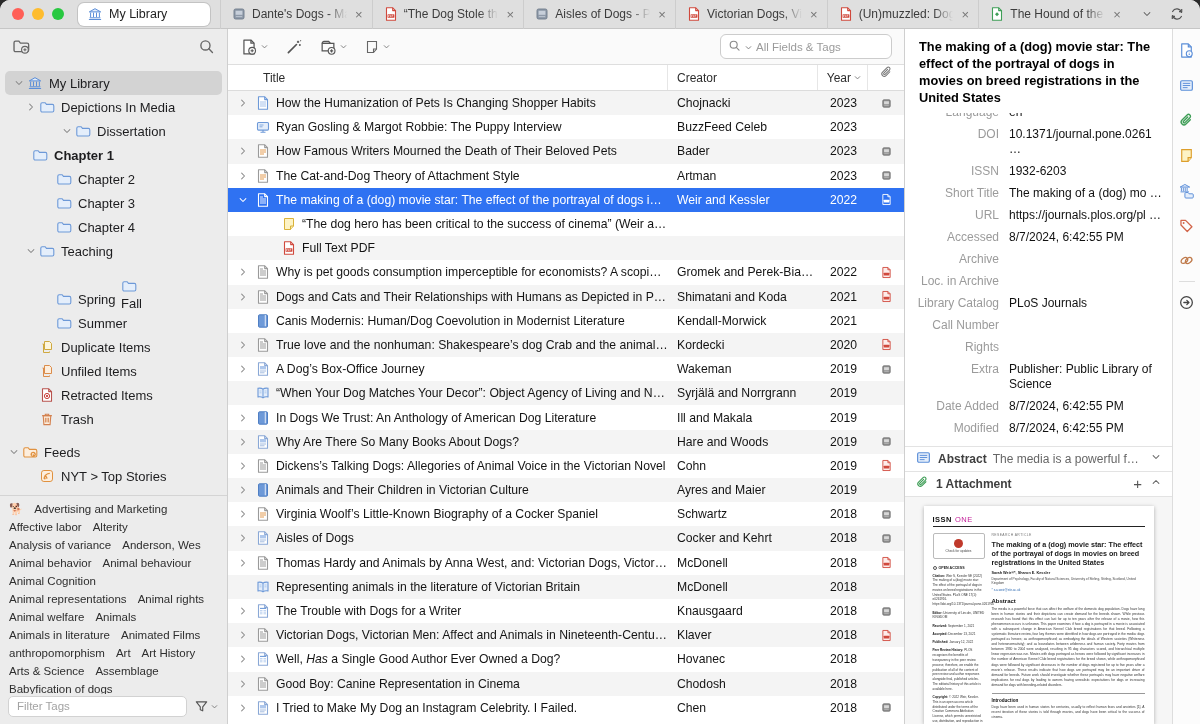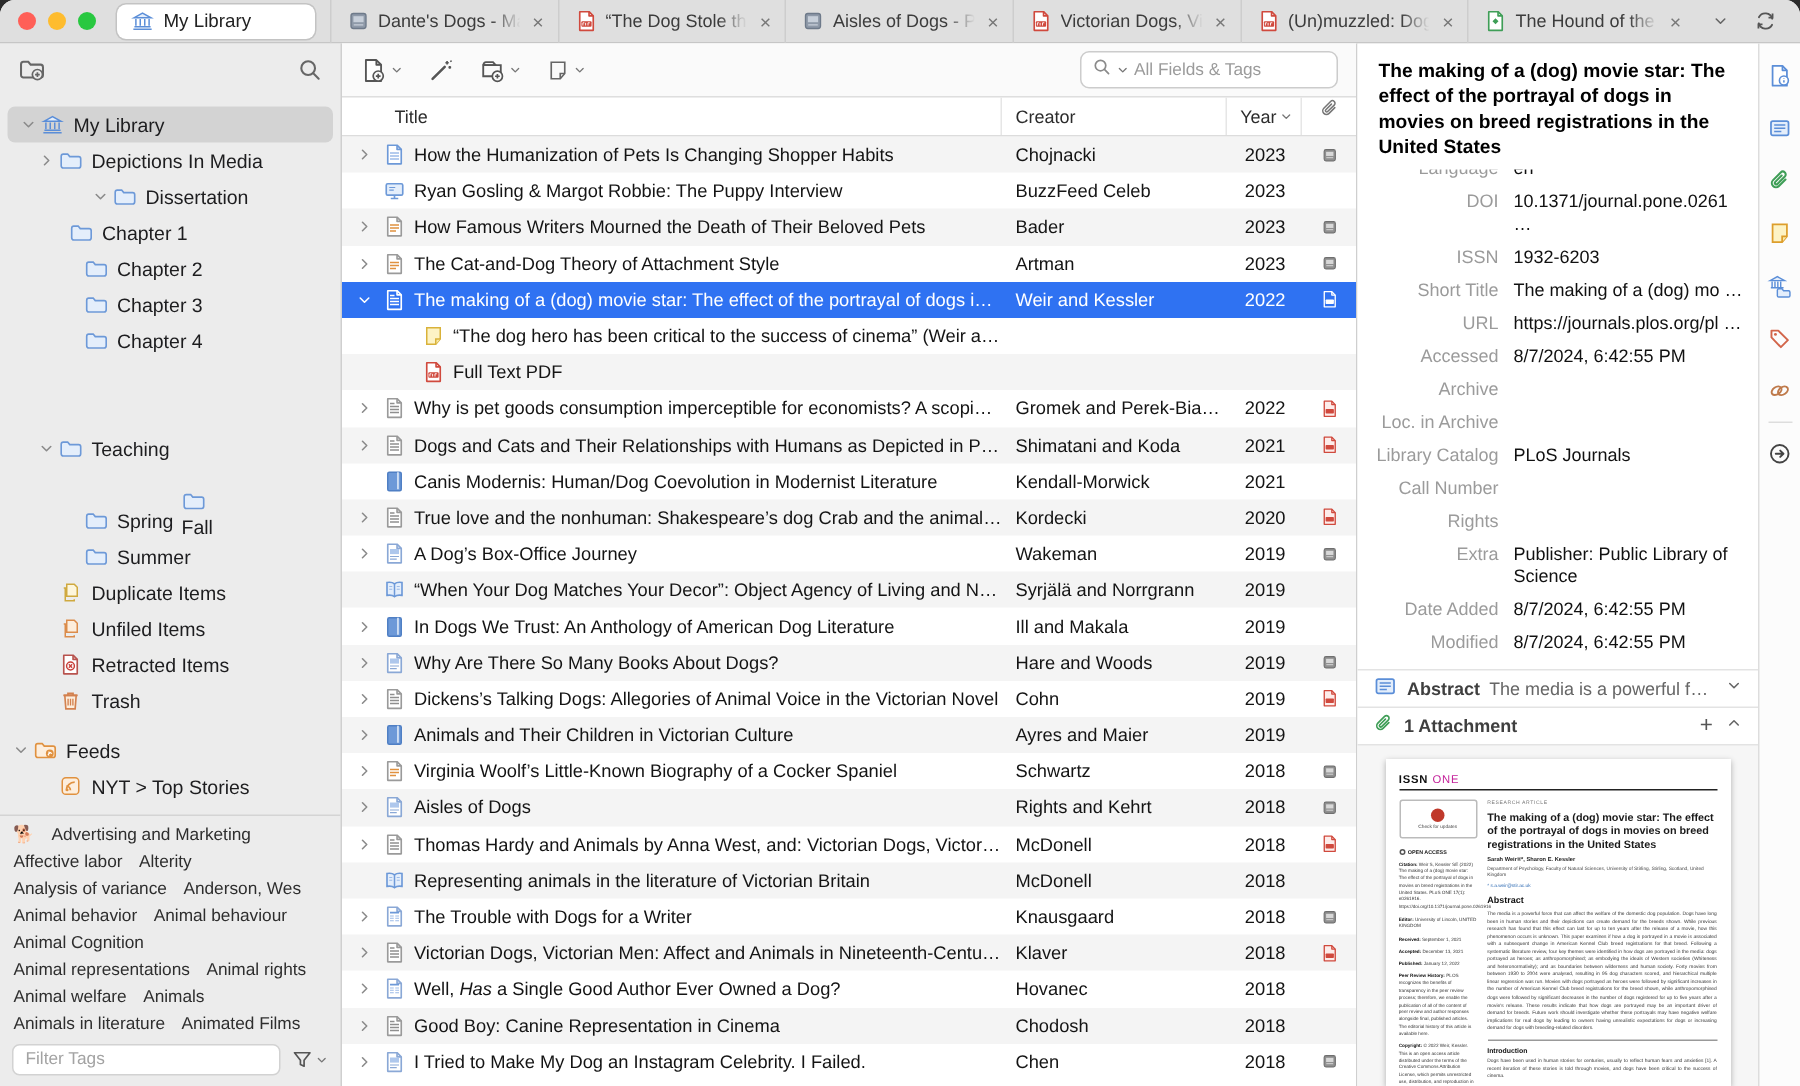--- a/index.html
+++ b/index.html
@@ -306,21 +306,21 @@
                 <path d="M4.2 6.2 8 10l3.8-3.8" stroke="#8b8b8b" stroke-width="1.4" stroke-linecap="round" stroke-linejoin="round"></path>
               </svg>
             </span>
             <span class="icon">
               <svg width="16" height="16" viewBox="0 0 16 16" fill="none" xmlns="http://www.w3.org/2000/svg">
                 <path d="M1.8 5.2c0-.9.6-1.5 1.4-1.5h2.9l1.4 1.7h5.9c.8 0 1.4.6 1.4 1.5v4.6c0 .9-.6 1.5-1.4 1.5H3.2c-.8 0-1.4-.6-1.4-1.5z" fill="#e4eefb" stroke="#6d99d8" stroke-width="1.1"></path>
               </svg>
             </span>
             <span>Dissertation</span>
           </div>
-          <div class="crow" style="padding-left: 30px;">
+          <div class="crow" style="padding-left: 16px; font-weight: bold;">
             <span class="chev"></span>
             <span class="icon">
               <svg width="16" height="16" viewBox="0 0 16 16" fill="none" xmlns="http://www.w3.org/2000/svg">
                 <path d="M1.8 5.2c0-.9.6-1.5 1.4-1.5h2.9l1.4 1.7h5.9c.8 0 1.4.6 1.4 1.5v4.6c0 .9-.6 1.5-1.4 1.5H3.2c-.8 0-1.4-.6-1.4-1.5z" fill="#e4eefb" stroke="#6d99d8" stroke-width="1.1"></path>
               </svg>
             </span>
             <span>Chapter 1</span>
           </div>
           <div class="crow" style="padding-left: 40px;">
             <span class="chev"></span>
@@ -342,21 +342,21 @@
           </div>
           <div class="crow" style="padding-left: 40px;">
             <span class="chev"></span>
             <span class="icon">
               <svg width="16" height="16" viewBox="0 0 16 16" fill="none" xmlns="http://www.w3.org/2000/svg">
                 <path d="M1.8 5.2c0-.9.6-1.5 1.4-1.5h2.9l1.4 1.7h5.9c.8 0 1.4.6 1.4 1.5v4.6c0 .9-.6 1.5-1.4 1.5H3.2c-.8 0-1.4-.6-1.4-1.5z" fill="#e4eefb" stroke="#6d99d8" stroke-width="1.1"></path>
               </svg>
             </span>
             <span>Chapter 4</span>
           </div>
-          <div class="crow" style="padding-left: 23px; margin-top: 48px;">
+          <div class="crow" style="padding-left: 23px;">
             <span class="chev">
               <svg width="12" height="12" viewBox="0 0 16 16" fill="none" xmlns="http://www.w3.org/2000/svg">
                 <path d="M4.2 6.2 8 10l3.8-3.8" stroke="#8b8b8b" stroke-width="1.4" stroke-linecap="round" stroke-linejoin="round"></path>
               </svg>
             </span>
             <span class="icon">
               <svg width="16" height="16" viewBox="0 0 16 16" fill="none" xmlns="http://www.w3.org/2000/svg">
                 <path d="M1.8 5.2c0-.9.6-1.5 1.4-1.5h2.9l1.4 1.7h5.9c.8 0 1.4.6 1.4 1.5v4.6c0 .9-.6 1.5-1.4 1.5H3.2c-.8 0-1.4-.6-1.4-1.5z" fill="#e4eefb" stroke="#6d99d8" stroke-width="1.1"></path>
               </svg>
             </span>
@@ -998,21 +998,21 @@
               <span class="icon">
                 <svg width="16" height="16" viewBox="0 0 16 16" fill="none" xmlns="http://www.w3.org/2000/svg">
                   <path d="M3.5 1.8h6.2l2.8 2.8v9.6H3.5z" fill="#fff" stroke="#8aa8d6" stroke-width="1.1" stroke-linejoin="round"></path>
                   <path d="M9.7 1.8v2.8h2.8" stroke="#8aa8d6" stroke-width="1.1" stroke-linejoin="round"></path>
                   <rect x="5" y="5" width="6" height="3.4" fill="#aec7ec"></rect>
                   <path d="M5 10h6M5 11.8h4.5" stroke="#8aa8d6" stroke-width="0.8"></path>
                 </svg>
               </span>
               <span class="ttext">Aisles of Dogs</span>
             </div>
-            <div class="c-creator">Rights and Kehrt</div>
+            <div class="c-creator">Cocker and Kehrt</div>
             <div class="c-year">2018</div>
             <div class="c-attach">
               <svg width="13" height="13" viewBox="0 0 16 16" fill="none" xmlns="http://www.w3.org/2000/svg">
                 <rect x="3.4" y="3.4" width="9.2" height="9.2" rx="1.5" fill="#909090" stroke="#6f6f6f" stroke-width="0.9"></rect>
                 <rect x="5" y="5.2" width="6" height="3.4" fill="#d8d8d8"></rect>
                 <path d="M5.2 10h5.6" stroke="#d8d8d8" stroke-width="0.8"></path>
               </svg>
             </div>
           </div>
           <div class="row">

